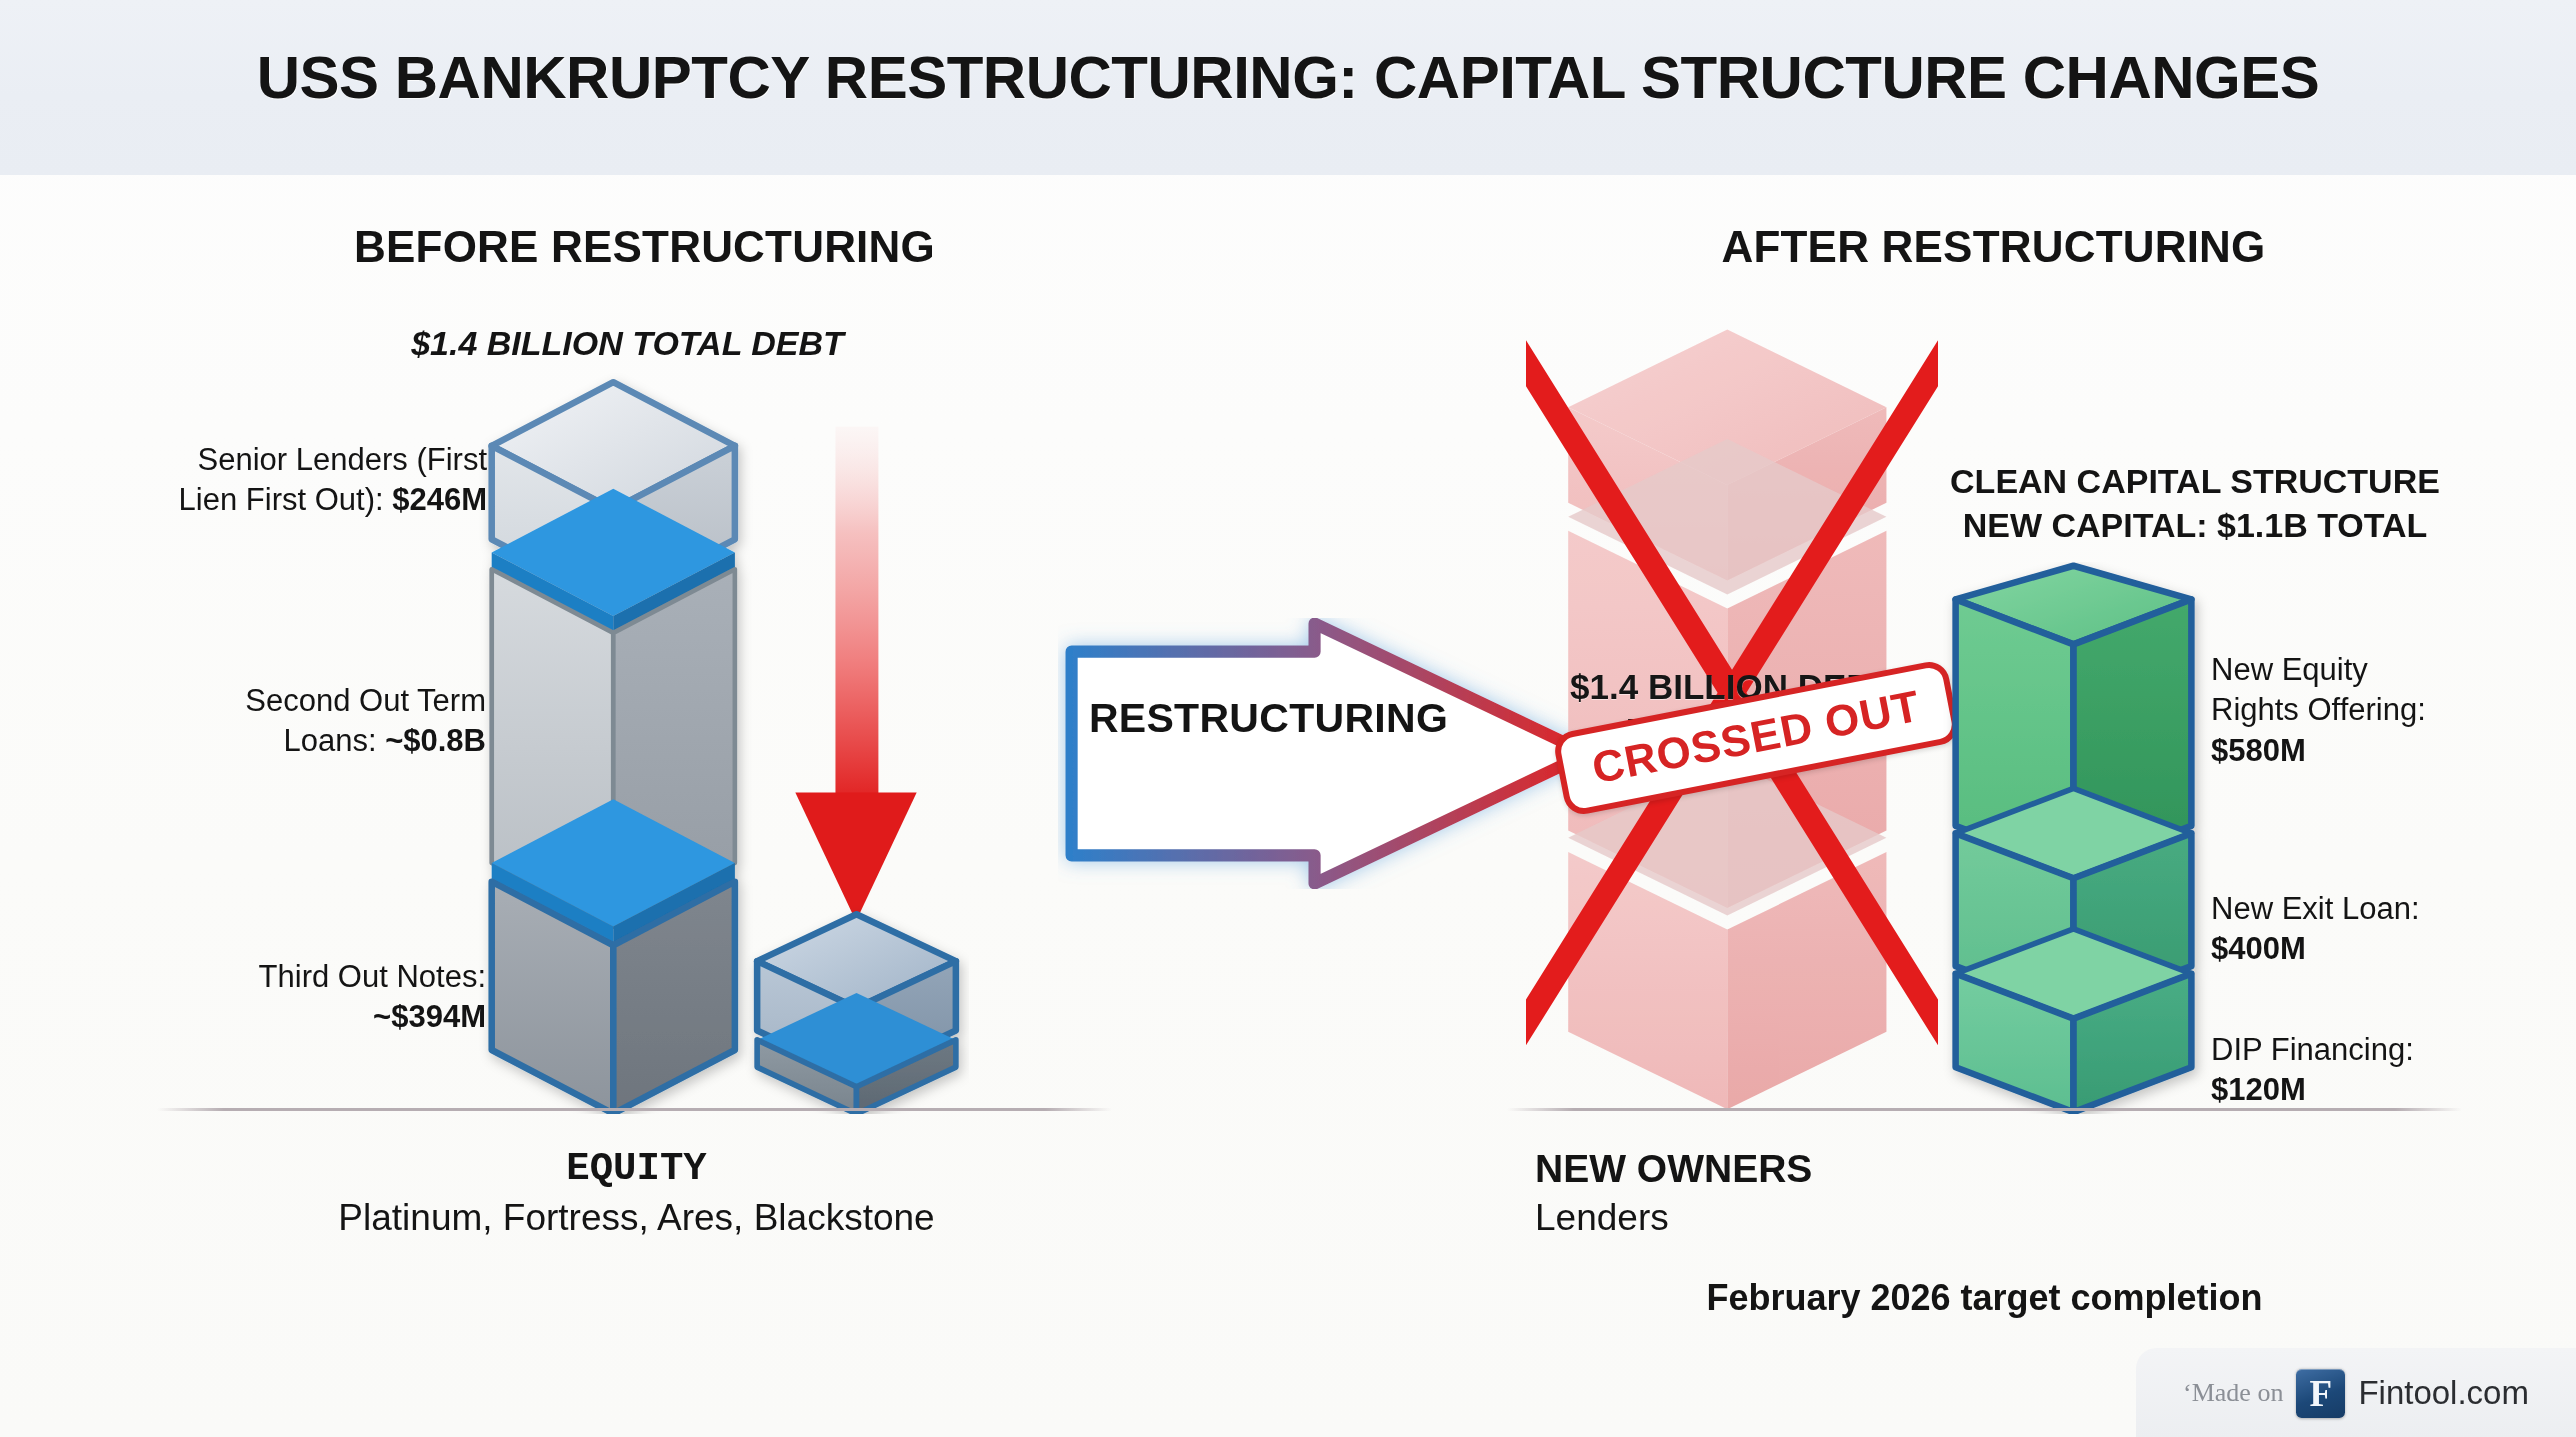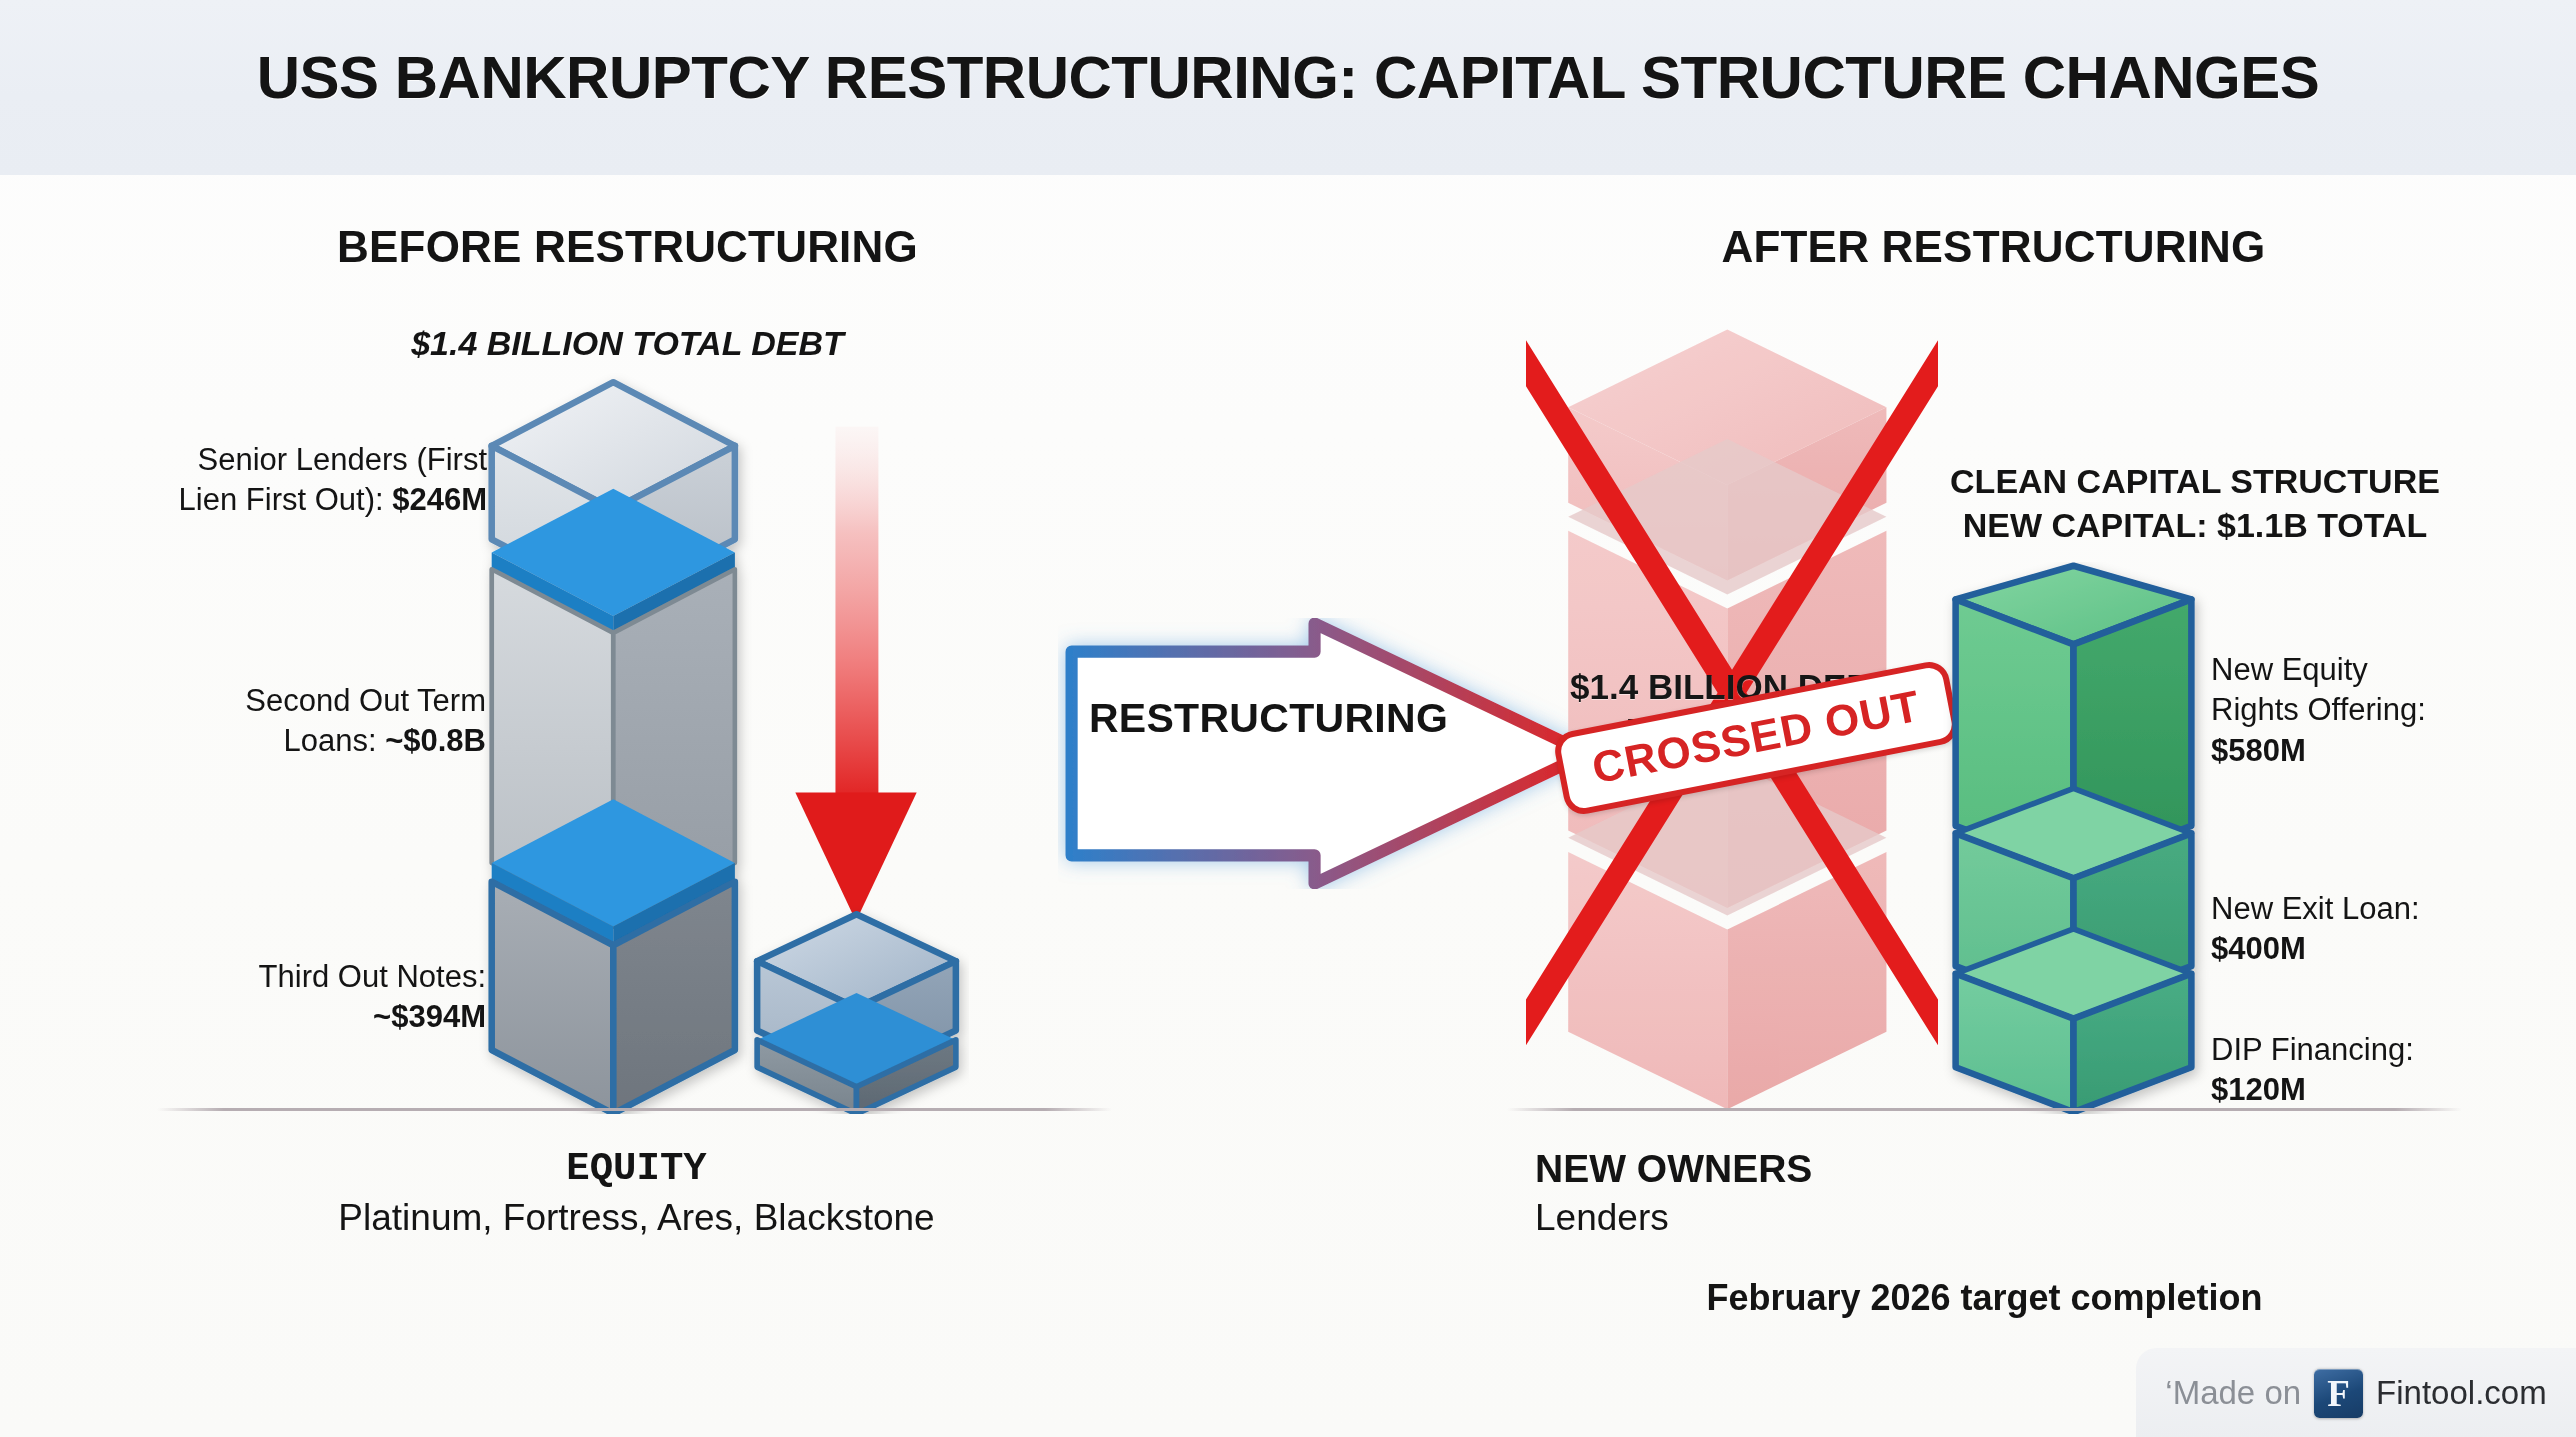--- a/index.html
+++ b/index.html
@@ -26,21 +26,21 @@
     font-size:60px; font-weight:bold; letter-spacing:-0.5px;
     color:#141414;
     text-shadow: 0.9px 0.9px 0 rgba(255,255,255,.75);
   }
 
   
   .section-heading {
     position:absolute; font-size:44px; font-weight:bold;
     color:#141414; letter-spacing:0.2px; white-space:nowrap;
   }
-  #heading-before { left:281px; top:222px; width:693px; text-align:center; }
+  #heading-before { left:298px; top:222px; width:693px; text-align:center; }
   #heading-after  { left:1647px; top:222px; width:693px; text-align:center; }
 
   
   .lbl {
     position:absolute; font-size:31px; color:#141414; line-height:1.30;
   }
   .lbl b { font-weight:bold; }
   .lbl.r { text-align:right; }
   .lbl.l { text-align:left; }
 
@@ -78,21 +78,21 @@
   }
 
   
   #watermark {
     position:absolute; right:0px; bottom:0px;
     width:440px; height:90px;
     background: linear-gradient(180deg,#f3f4f6 0%,#eceef1 100%);
     border-top-left-radius:20.6px;
     display:flex; align-items:center; justify-content:center; gap:13px;
   }
-  #wm-made { font-size:33px; color:#8b8f96; }
+  #wm-made { font-size:26px; color:#8b8f96;font-family:Liberation Serif, serif; }
   #wm-logo {
     width:49px; height:49px; border-radius:5.6px;
     background: linear-gradient(160deg,#3f6ea4 0%,#1c4878 55%,#173c66 100%);
     color:#f2f6fb; font-family:"Liberation Serif", serif;
     font-size:37px; font-weight:bold;
     display:flex; align-items:center; justify-content:center;
     box-shadow: inset 0 0.9px 0 rgba(255,255,255,.35), 0 0.9px 2.8px rgba(0,0,0,.28);
   }
   #wm-name { font-size:33px; color:#2b2d31; }
 </style>

